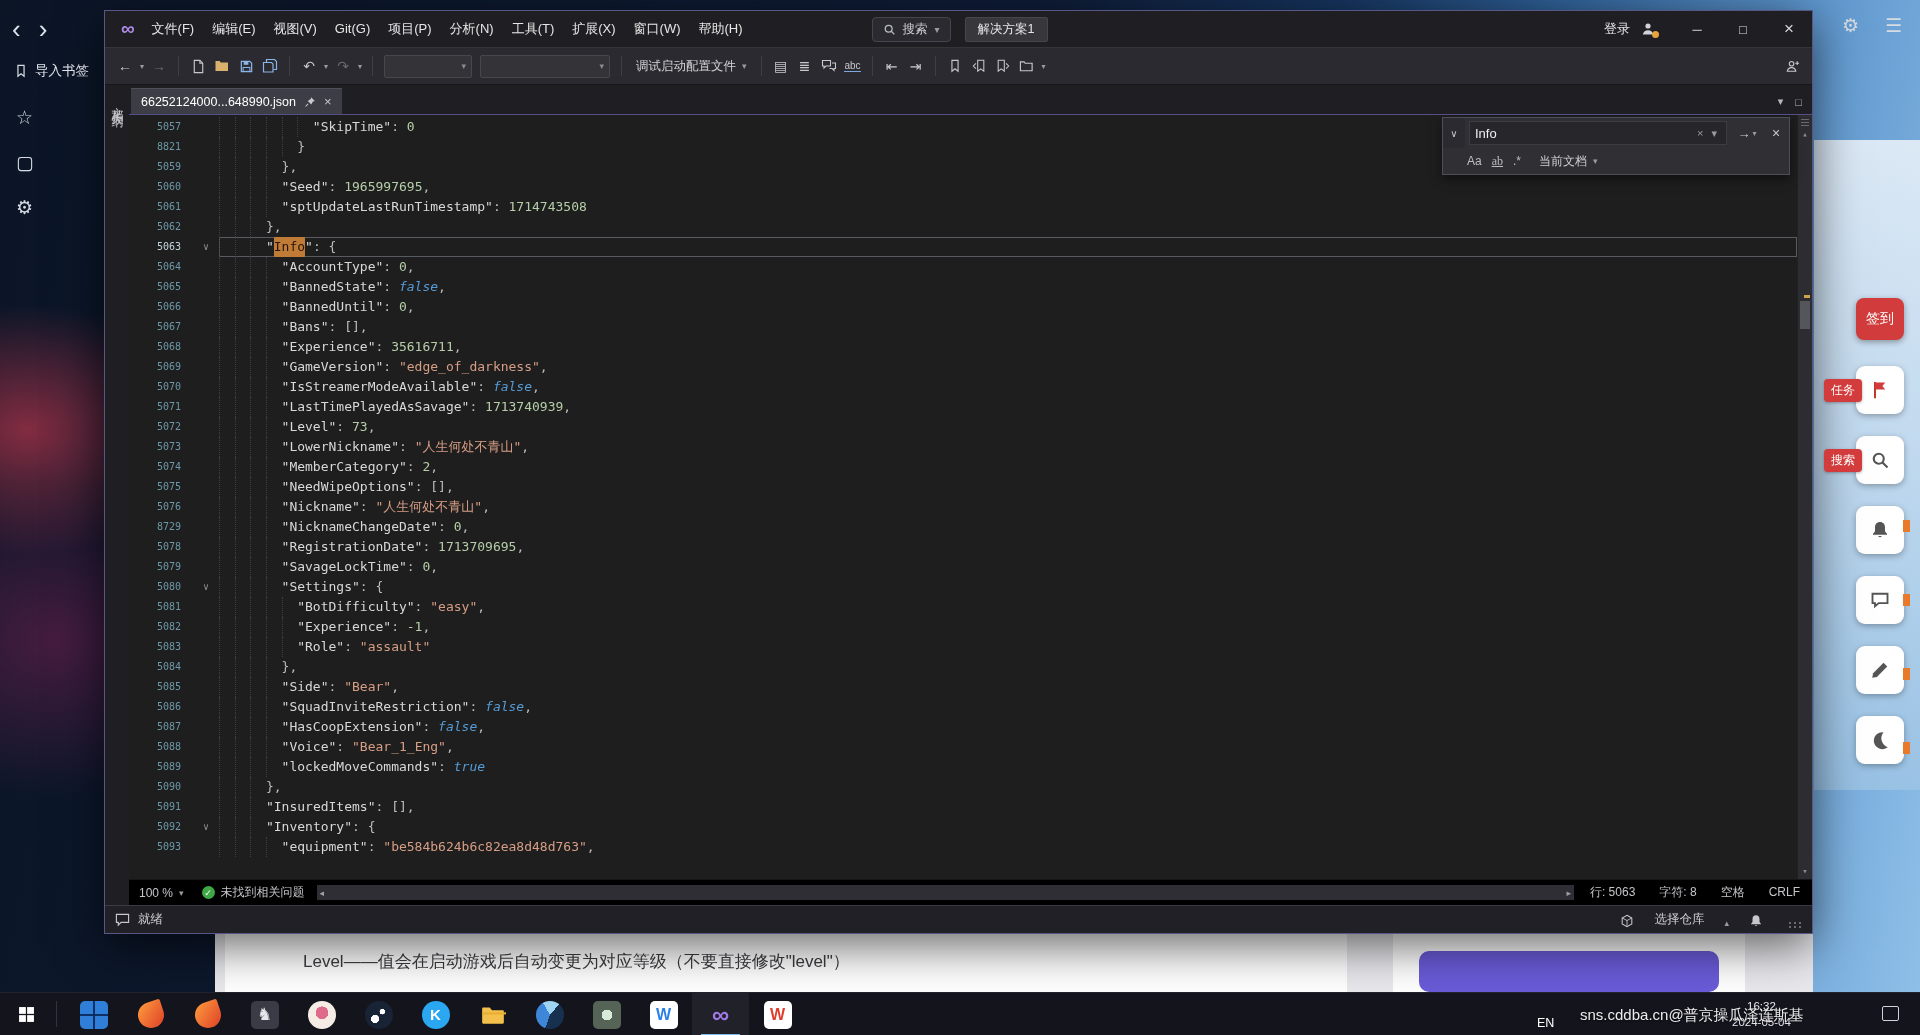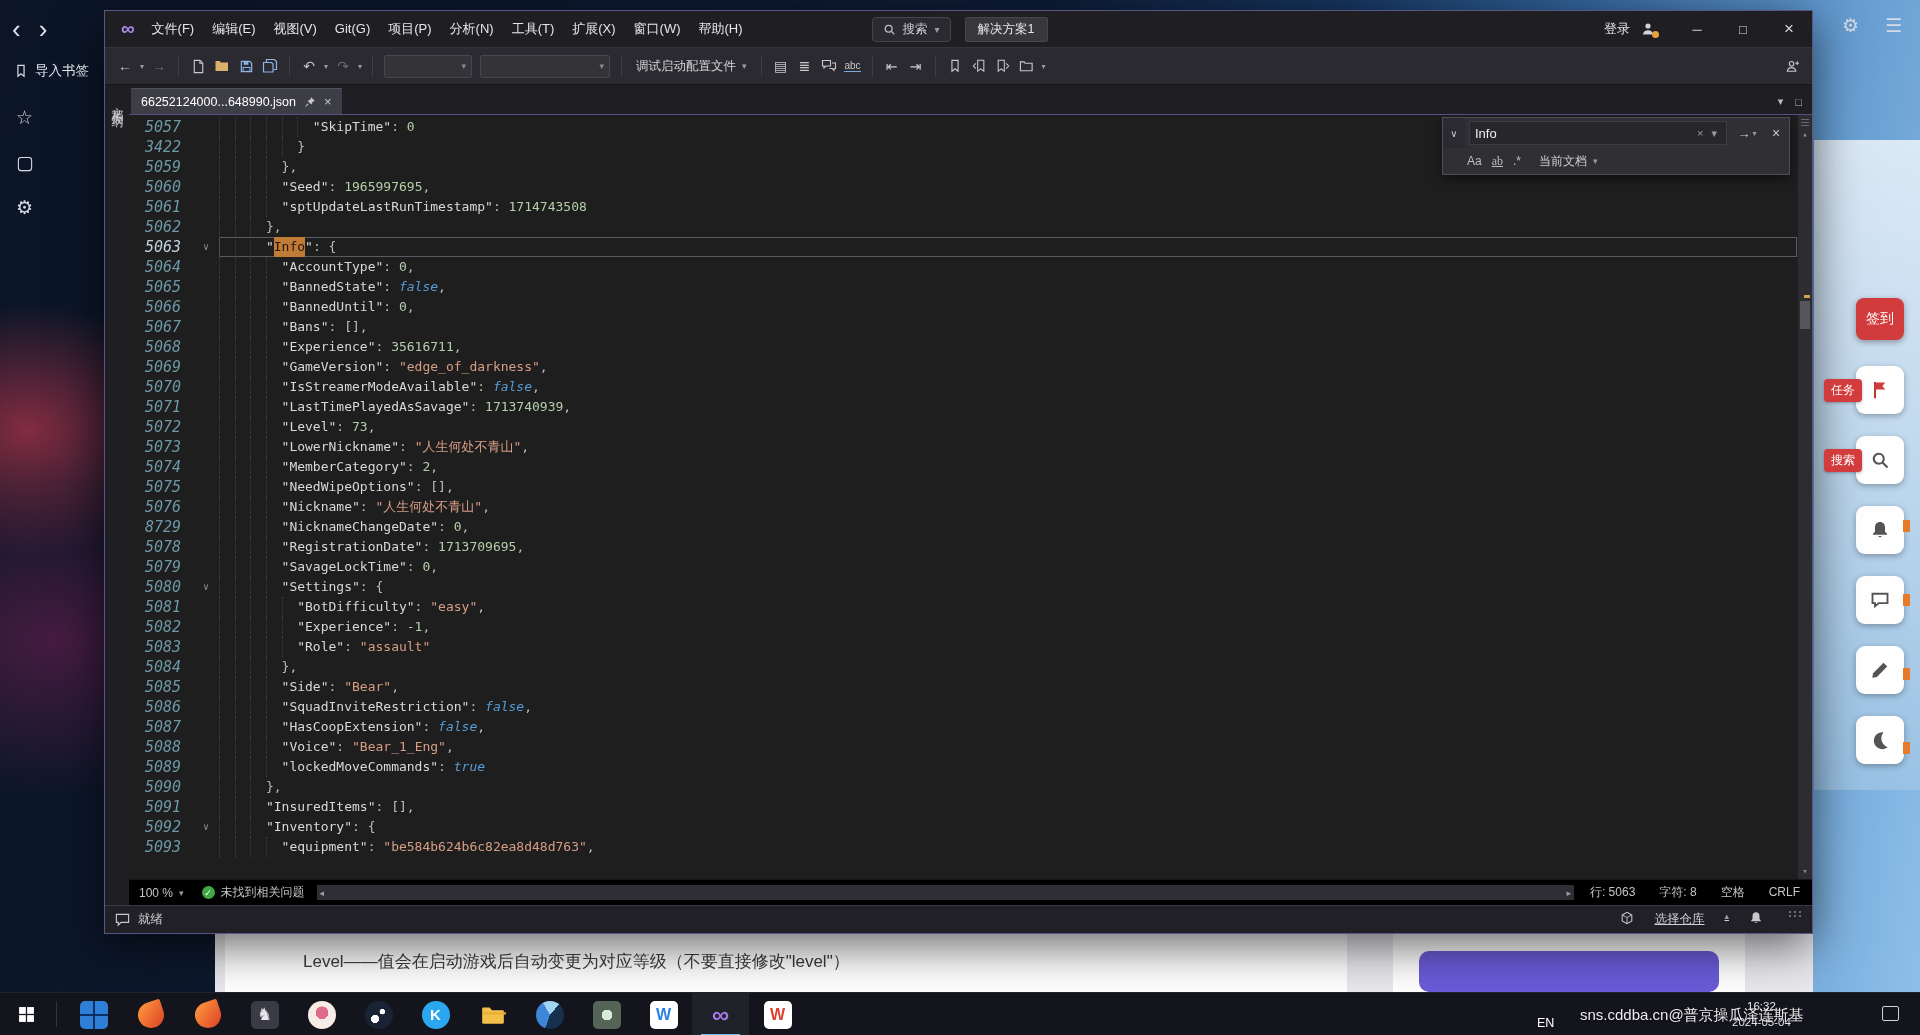--- a/index.html
+++ b/index.html
@@ -88,21 +88,21 @@
   .vs-tab { height:26px; background:#3d3d45; border-top:1px solid #50505c; color:#fff; display:flex; align-items:center;
     gap:8px; padding:0 10px; font-size:12.5px; }
   .tab-x { color:#c8c8cc; font-size:13px; }
   .tabstrip-right { margin-left:auto; display:flex; align-items:center; gap:12px; padding:0 10px 6px 0; color:#b8b8c0; font-size:11px; }
 
   
   .vs-editor { flex:1; position:relative; background:#1e1e1e; overflow:hidden;
     font-family:"DejaVu Sans Mono",monospace; font-size:13px; }
   .code-lines { position:absolute; left:0; top:2px; right:15px; }
   .code-line { display:flex; height:20px; line-height:20px; }
-  .ln { width:64px; text-align:right; padding-right:12px; color:#6d98a8; font-size:15px; flex:none;font-style:italic; }
+  .ln { width:64px; text-align:right; padding-right:12px; color:#6d98a8; font-size:10px; flex:none; }
   .curline .ln { color:#c2d5de; }
   .fold { width:26px; text-align:center; color:#8b8b92; font-size:10px; flex:none; }
   .code { flex:1; display:flex; white-space:pre; }
   .code.cur { box-shadow:inset 0 0 0 1px #5a5a61; }
   .ind { width:2ch; flex:none; border-left:1px dotted #3d3d44; }
   .tk-key { color:#d8d8d8; } .tk-punct { color:#bdbdbd; } .tk-num { color:#b5cea8; }
   .tk-bool { color:#569cd6;font-style:italic; } .tk-str { color:#d69d85; }
   .tk-match { background:#c07b36; color:#26160a; border-radius:1px; }
 
   
@@ -142,21 +142,21 @@
   .check-circle { width:13px; height:13px; border-radius:50%; background:#3fa745; color:#fff; font-size:9px;
     display:flex; align-items:center; justify-content:center; }
   .es-track { flex:1; align-self:stretch; margin:5px 4px; background:#2e2e34; display:flex; align-items:center;
     justify-content:space-between; color:#9ea0a8; font-size:9px; padding:0 3px; }
   .es-info span { padding:0 12px; }
 
   
   .vs-statusbar { height:28px; background:#202026; border-top:1px solid #3a3a44; display:flex; align-items:center;
     padding:0 10px; font-size:12.5px; color:#d0d0d5; flex:none; }
   .st-left { display:flex; align-items:center; gap:8px; }
-  .st-right { margin-left:auto; display:flex; align-items:flex-start; gap:20px;text-decoration:underline; }
+  .st-right { margin-left:auto; display:flex; align-items:flex-end; gap:20px; }
   .st-up { font-size:9px; color:#9a9aa0; }
   .st-grip { display:grid; grid-template-columns:repeat(3,3px); grid-gap:2px; margin-left:6px; }
   .st-grip i { width:2px; height:2px; background:#6a6a72; }
 
   
   .taskbar { position:absolute; left:0; top:992px; width:1920px; height:43px; background:#14141d;
     border-top:1px solid #23232f; display:flex; align-items:center; color:#fff; }
   .tb-start { width:52px; height:100%; display:flex; align-items:center; justify-content:center; }
   .tk-sep { width:1px; height:26px; background:#33333f; margin:0 8px 0 4px; }
   .tb-apps { display:flex; height:100%; }
@@ -431,21 +431,21 @@
       </div>
 
       <div class="vs-editor">
         <div class="code-lines">
             <div class="code-line">
               <span class="ln">5057</span>
               <span class="fold"></span>
               <span class="code"><span class="ind"></span><span class="ind"></span><span class="ind"></span><span class="ind"></span><span class="ind"></span><span class="ind"></span><span class="tk-key">"SkipTime"</span><span class="tk-punct">: </span><span class="tk-num">0</span></span>
             </div>
             <div class="code-line">
-              <span class="ln">3422</span>
+              <span class="ln">8821</span>
               <span class="fold"></span>
               <span class="code"><span class="ind"></span><span class="ind"></span><span class="ind"></span><span class="ind"></span><span class="ind"></span><span class="tk-punct">}</span></span>
             </div>
             <div class="code-line">
               <span class="ln">5059</span>
               <span class="fold"></span>
               <span class="code"><span class="ind"></span><span class="ind"></span><span class="ind"></span><span class="ind"></span><span class="tk-punct">},</span></span>
             </div>
             <div class="code-line">
               <span class="ln">5060</span>

